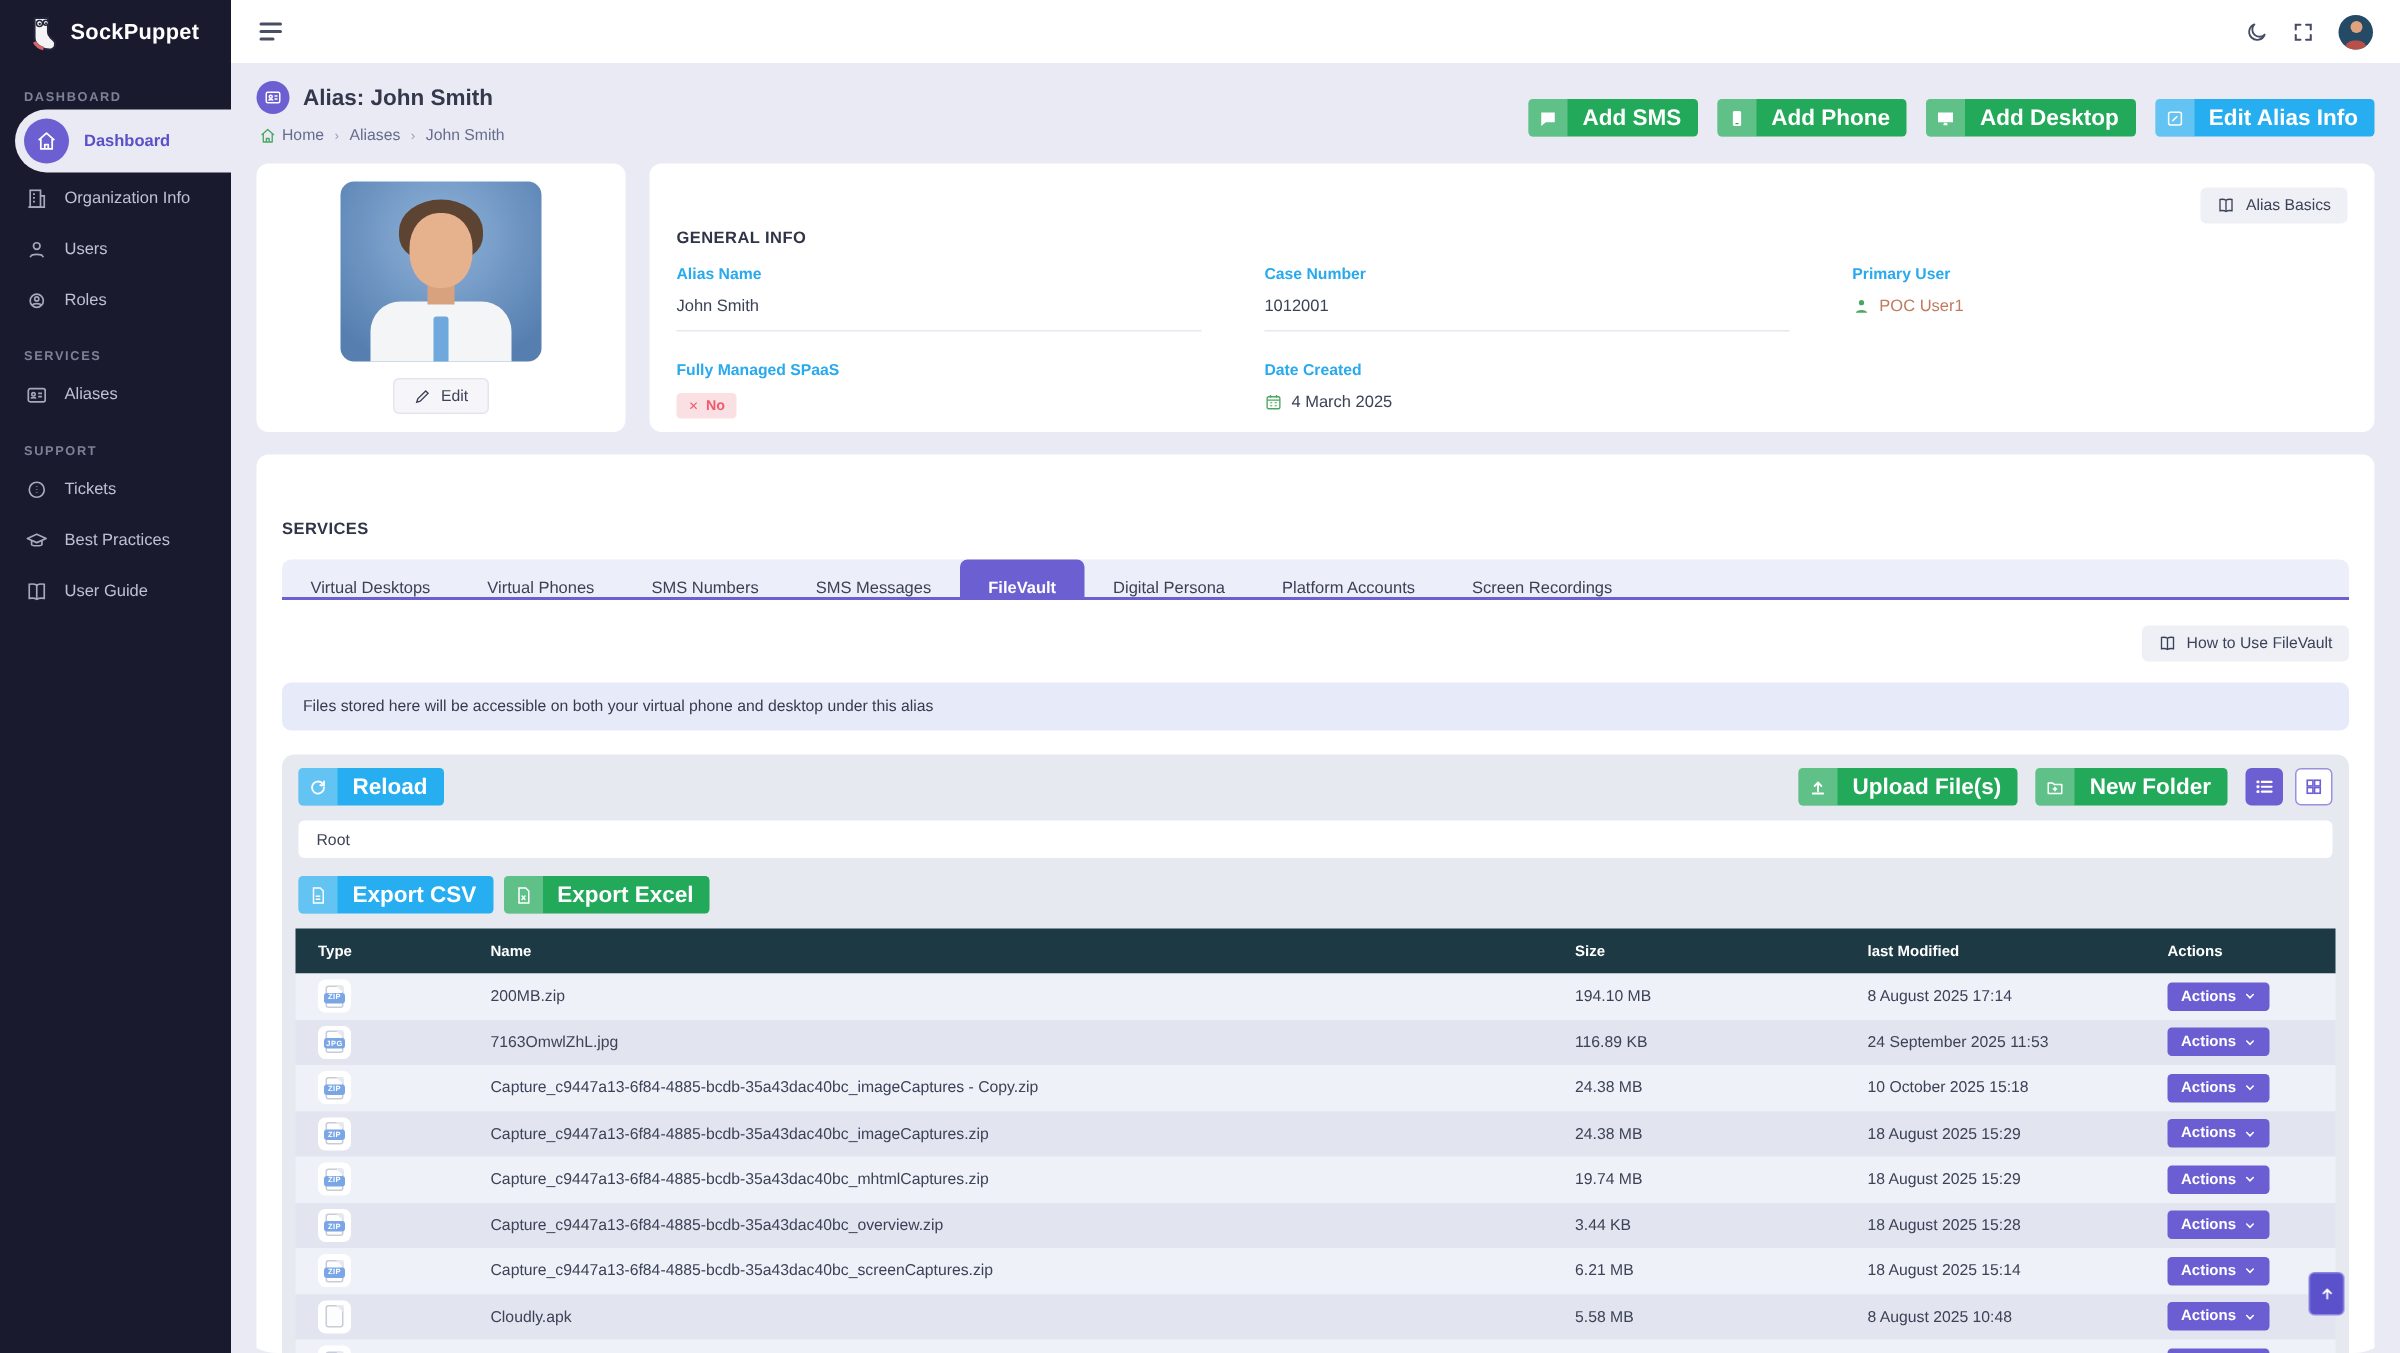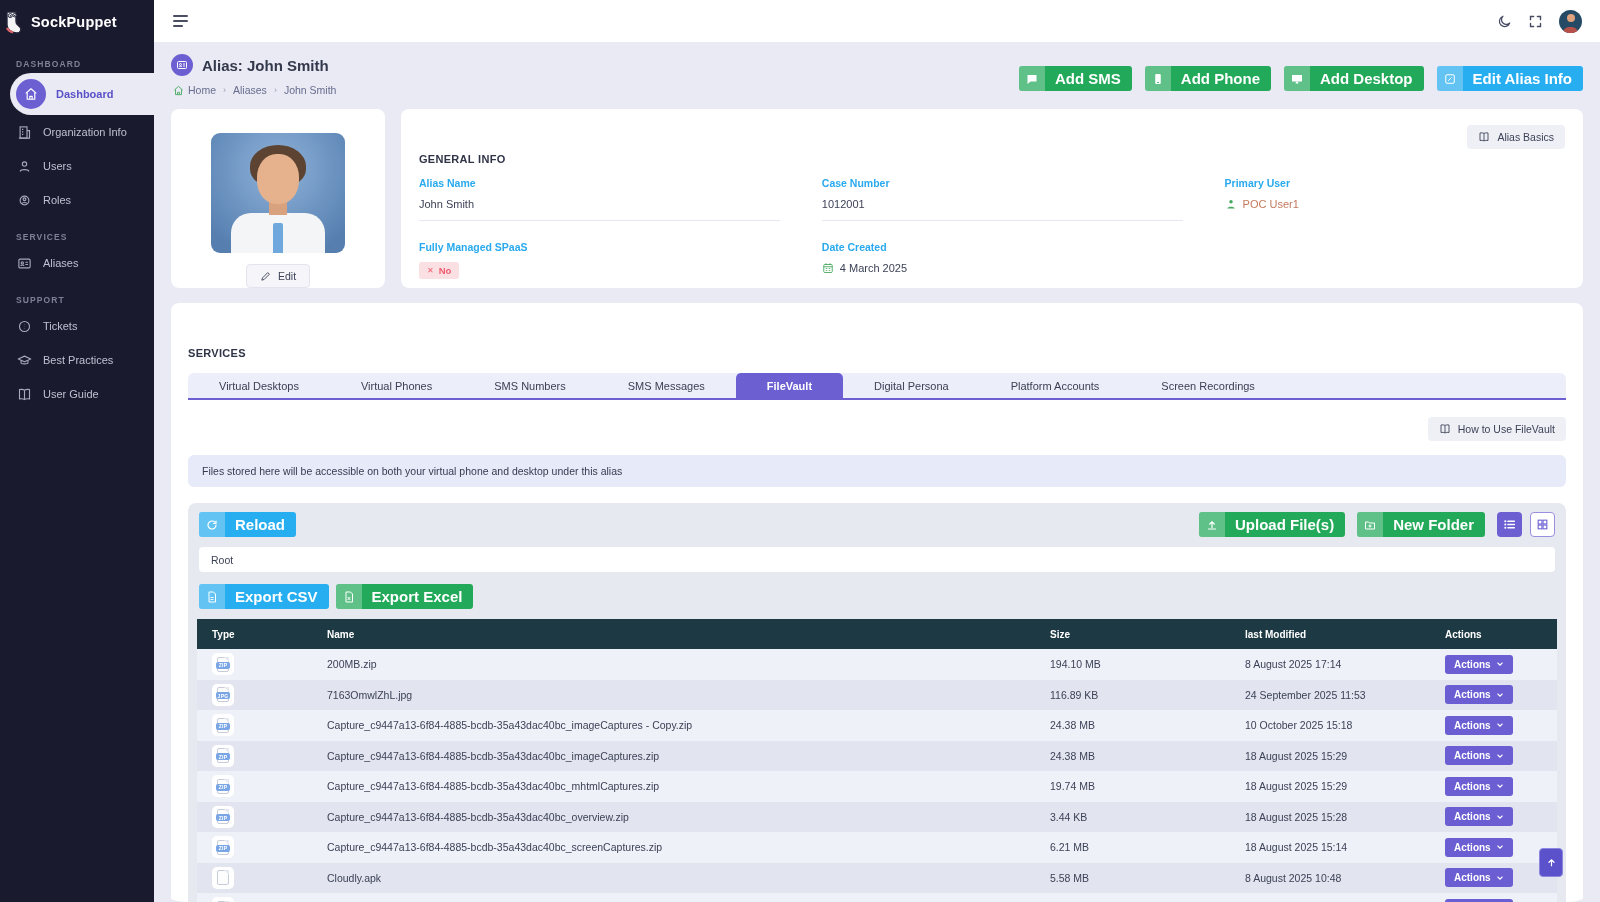--- a/index.html
+++ b/index.html
@@ -5,21 +5,21 @@
   * { margin:0; padding:0; box-sizing:border-box; }
   html,body { width:1600px; height:902px; overflow:hidden; }
   body { font-family:"Liberation Sans","DejaVu Sans",sans-serif; background:#e9eaf3; color:#3c4257; }
   button { font-family:inherit; cursor:pointer; border:none; background:none; }
   input { font-family:inherit; }
 
   .app { display:flex; width:1600px; height:902px; }
 
   
   .sidebar { width:154px; background:#191a2e; flex-shrink:0; display:flex; flex-direction:column; }
-  .logo { display:flex; align-items:center; gap:7px; height:44px; padding-left:0; }
+  .logo { display:flex; align-items:center; gap:7px; height:44px; padding-left:16px; }
   .logo-icon svg { width:24px; height:24px; display:block; }
   .logo-text { color:#fff; font-weight:700; font-size:14.5px; letter-spacing:.2px; }
   .side-label { color:#7e8096; font-size:8.5px; font-weight:700; letter-spacing:1.1px; margin:15px 0 4px 16px; }
   .side-item { display:flex; align-items:center; gap:10px; height:34px; padding-left:16px; color:#bfc0d0; font-size:11px; cursor:pointer; }
   .side-item .si-icon { width:17px; height:17px; display:flex; align-items:center; justify-content:center; color:#a6a8bc; }
   .side-item .si-icon svg { width:15px; height:15px; }
   .side-item.active { background:#e9eaf3; margin-left:10px; border-radius:22px 0 0 22px; height:42px; padding-left:6px; color:#5a50c8; font-weight:700; }
   .side-item.active .si-icon { width:30px; height:30px; background:#6c5fd2; border-radius:50%; color:#fff; }
   .side-item.active .si-icon svg { width:14px; height:14px; }
 
@@ -51,21 +51,21 @@
 
   .btn { display:inline-flex; align-items:stretch; height:25px; border-radius:3px; color:#fff; font-size:15px; font-weight:700; overflow:hidden; white-space:nowrap; }
   .btn .seg { width:26px; display:flex; align-items:center; justify-content:center; background:rgba(255,255,255,.28); }
   .btn .seg svg { width:12px; height:12px; }
   .btn .lbl { display:flex; align-items:center; padding:0 11px 0 10px; }
   .btn.green { background:#23a95a; } .btn.blue { background:#27aef0; }
 
   
   .row-cards { display:flex; gap:16px; margin-bottom:15px; }
   .card { background:#fff; border-radius:8px; }
-  .photo-card { width:214px; height:179px; display:flex; flex-direction:column; align-items:center; justify-content:flex-end; flex-shrink:0; }
+  .photo-card { width:246px; height:179px; display:flex; flex-direction:column; align-items:center; justify-content:center; flex-shrink:0; }
   .portrait { width:134px; height:120px; border-radius:9px; background:radial-gradient(circle at 50% 30%, #8fb3da 0%, #567fb0 85%); position:relative; overflow:hidden; }
   .p-hair { position:absolute; top:12px; left:39px; width:56px; height:42px; background:#5d4331; border-radius:50% 50% 42% 42%; }
   .p-face { position:absolute; top:21px; left:46px; width:42px; height:50px; background:#e6b28d; border-radius:46%; }
   .p-neck { position:absolute; top:66px; left:58px; width:18px; height:16px; background:#d9a27e; }
   .p-shirt { position:absolute; bottom:-8px; left:20px; width:94px; height:48px; background:#f4f5f7; border-radius:20px 20px 0 0; }
   .p-tie { position:absolute; bottom:-2px; left:62px; width:10px; height:32px; background:#6fa8dc; border-radius:2px; }
   .edit-btn { margin-top:11px; display:inline-flex; align-items:center; gap:7px; background:#f6f6fa; border:1px solid #e3e4ee; border-radius:4px; padding:5px 13px; font-size:10.5px; color:#3c4257; }
   .edit-btn svg { width:11px; height:11px; }
 
   .info-card { flex:1; height:179px; padding:16px 18px; position:relative; }
@@ -78,21 +78,21 @@
   .field-value { font-size:11px; color:#3c4257; display:flex; align-items:center; gap:6px; padding-bottom:10px; }
   .field.divider .field-value { border-bottom:1px solid #e6e7f0; }
   .field-value.coral { color:#c27a5e; }
   .fv-ic { display:flex; color:#49a860; } .fv-ic svg { width:12px; height:12px; }
   .no-badge { display:inline-flex; align-items:center; gap:5px; background:#fbe0e3; color:#ef5b6e; font-size:9.5px; font-weight:700; padding:3px 8px; border-radius:3px; }
   .no-badge .x { font-size:8px; }
 
   
   .services-card { padding:16px 17px; min-height:600px; }
   .tabs { margin-top:14px; background:#eceefa; border-bottom:2px solid #6c5fd2; border-radius:6px 6px 0 0; display:flex; height:27px; align-items:stretch; }
-  .tab { display:flex; align-items:center; padding:0 31px; font-size:11px; color:#3b4054; cursor:pointer; }
+  .tab { display:flex; align-items:flex-end; padding:0 19px; font-size:11px; color:#3b4054; cursor:pointer; }
   .tab.active { background:#6c5fd2; color:#fff; font-weight:700; border-radius:5px 5px 0 0; }
   .howto-row { display:flex; justify-content:flex-end; margin-top:17px; }
   .banner { margin-top:14px; background:#e7eaf8; border-radius:6px; padding:10px 14px; font-size:10.5px; color:#363b50; }
 
   .fv-panel { margin-top:16px; background:#e7e9f1; border-radius:8px; padding:9px 8px 0; }
   .fv-toolbar { display:flex; justify-content:space-between; align-items:center; margin-bottom:10px; padding:0 3px; }
   .fv-toolbar-right { display:flex; align-items:center; gap:12px; }
   .vtoggle { width:25px; height:25px; border-radius:4px; display:flex; align-items:center; justify-content:center; }
   .vtoggle svg { width:13px; height:13px; }
   .vtoggle.active { background:#6c5fd2; color:#fff; }

